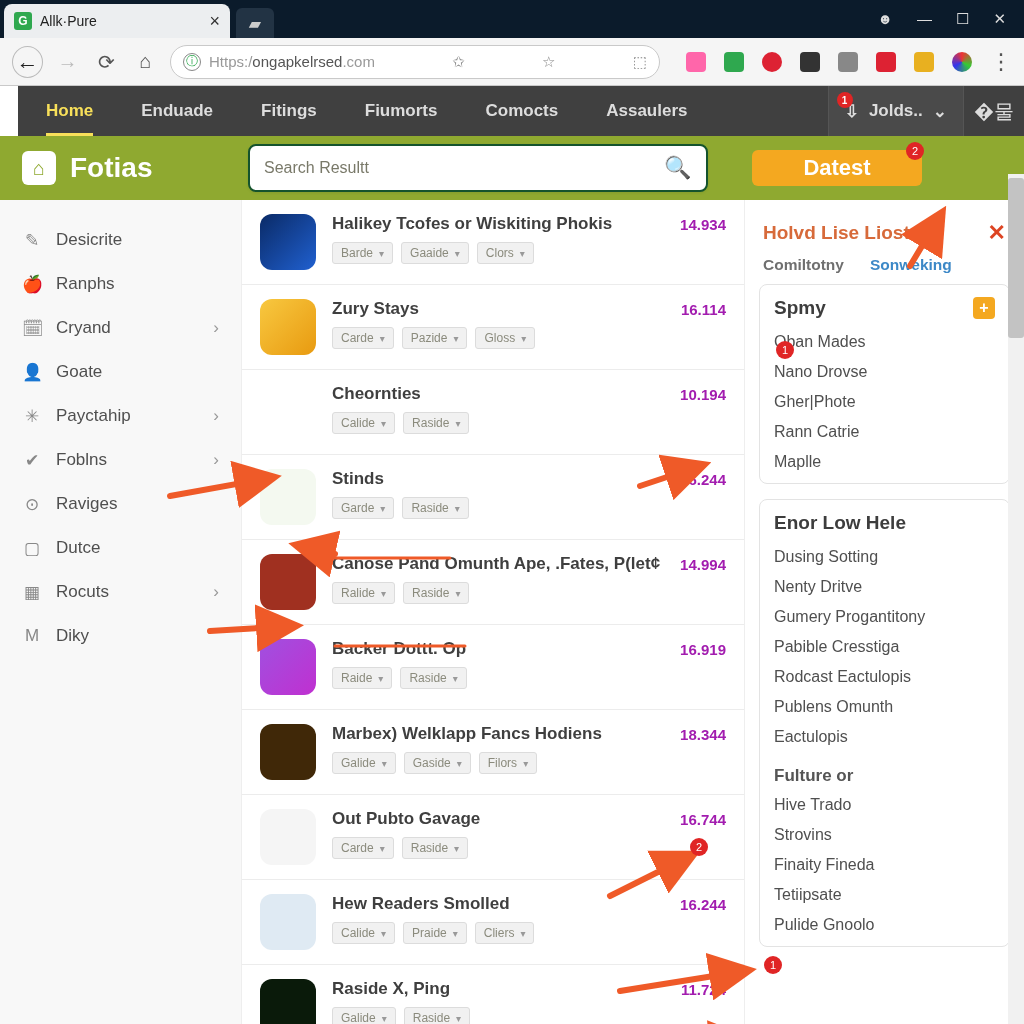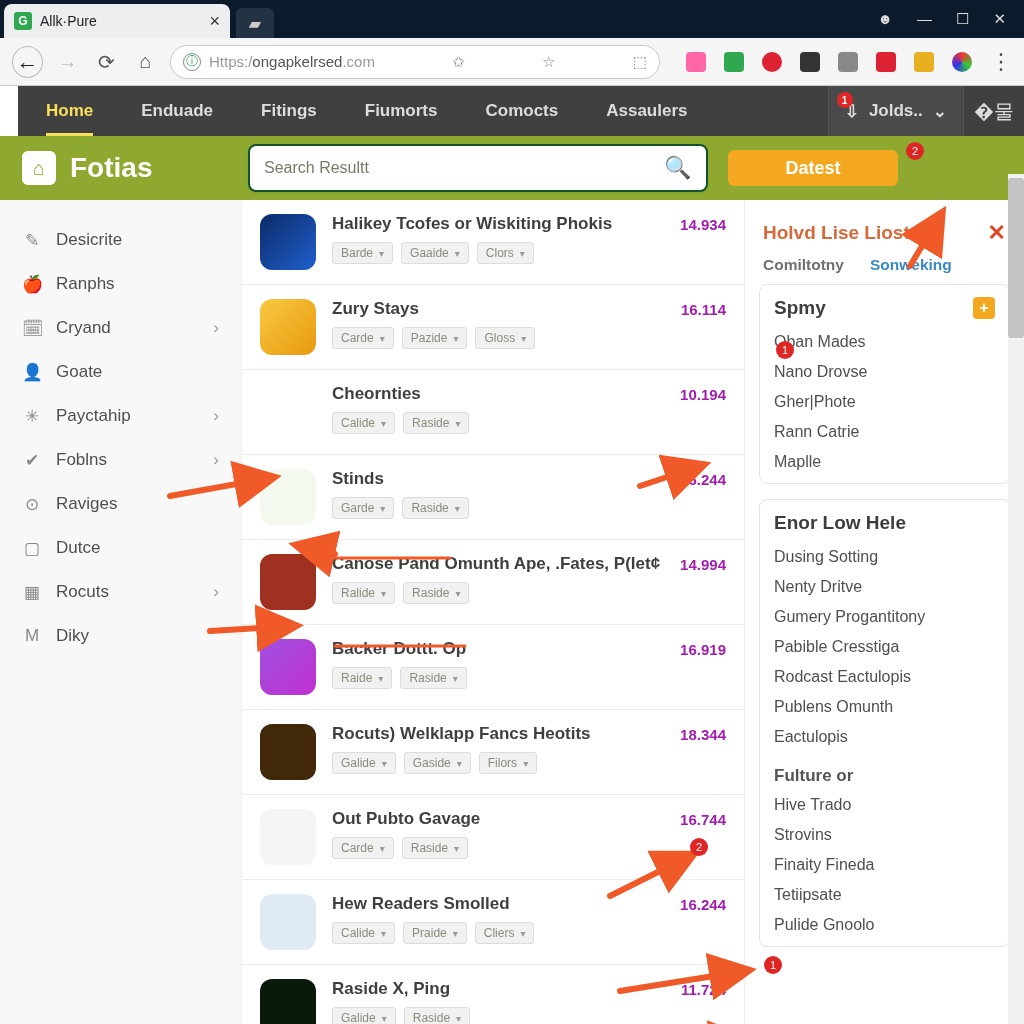--- a/index.html
+++ b/index.html
@@ -32,21 +32,21 @@
   .topnav .right{margin-left:auto;display:flex;align-items:center;height:50px;}
   .jolds{display:flex;align-items:center;gap:10px;height:50px;padding:0 16px;border-left:1px solid #555;border-right:1px solid #555;background:#4a4a4a;color:#ddd;font-size:17px;font-weight:600;}
   .scan{width:60px;display:flex;align-items:center;justify-content:center;color:#ddd;font-size:20px;}
   .badge-red{position:absolute;width:16px;height:16px;background:#e02525;border-radius:50%;color:#fff;font-size:10px;display:flex;align-items:center;justify-content:center;}
 
   .heroband{height:64px;background:#8fa930;display:flex;align-items:center;padding-left:22px;gap:14px;position:relative;}
   .heroband .home-ico{width:34px;height:34px;background:#fff;border-radius:6px;display:flex;align-items:center;justify-content:center;color:#8fa930;font-size:20px;}
   .heroband .title{color:#fff;font-size:28px;font-weight:600;}
   .searchwrap{position:absolute;left:248px;top:8px;width:460px;height:48px;background:#fff;border:2px solid #14532d;border-radius:8px;box-shadow:0 1px 3px rgba(0,0,0,.08);display:flex;align-items:center;padding:0 14px;color:#797969;font-size:16px;}
   .searchwrap .mag{margin-left:auto;font-size:22px;color:#555;}
-  .latest{position:absolute;right:126px;top:14px;width:170px;height:36px;background:#f4a820;border-radius:6px;color:#fff;font-size:18px;font-weight:600;display:flex;align-items:center;justify-content:center;}
+  .latest{position:absolute;right:102px;top:14px;width:170px;height:36px;background:#f4a820;border-radius:6px;color:#fff;font-size:22px;font-weight:600;display:flex;align-items:center;justify-content:center;}
 
   .body3{display:flex;height:824px;}
   .sidebar{width:242px;background:#f8f8f8;border-right:1px solid #eee;padding-top:18px;}
   .side-item{display:flex;align-items:center;height:44px;padding:0 22px;gap:14px;color:#4f4f4f;font-size:17px;}
   .side-item .ico{width:20px;text-align:center;color:#888;}
   .side-item .chev{margin-left:auto;color:#999;}
 
   .mainlist{flex:1;background:#fff;overflow:hidden;}
   .app-row{display:flex;padding:14px 18px;border-bottom:1px solid #ececec;gap:16px;position:relative;}
   .app-row .thumb{width:56px;height:56px;border-radius:12px;flex-shrink:0;}
@@ -285,21 +285,21 @@
             <div class="tags">
               <span class="tag">Raide<span class="car">▾</span></span>
               <span class="tag">Raside<span class="car">▾</span></span>
             </div>
           </div>
     <div class="num">16.919</div>
         </div>
         <div class="app-row">
           <div class="thumb th-bee"></div>
     <div class="meta">
-            <div class="name">Rocuts) Welklapp Fancs Heotits</div>
+            <div class="name">Marbex) Welklapp Fancs Hodiens</div>
             <div class="tags">
               <span class="tag">Galide<span class="car">▾</span></span>
               <span class="tag">Gaside<span class="car">▾</span></span>
               <span class="tag">Filors<span class="car">▾</span></span>
             </div>
           </div>
     <div class="num">18.344</div>
         </div>
         <div class="app-row">
           <div class="thumb th-ball"></div>

